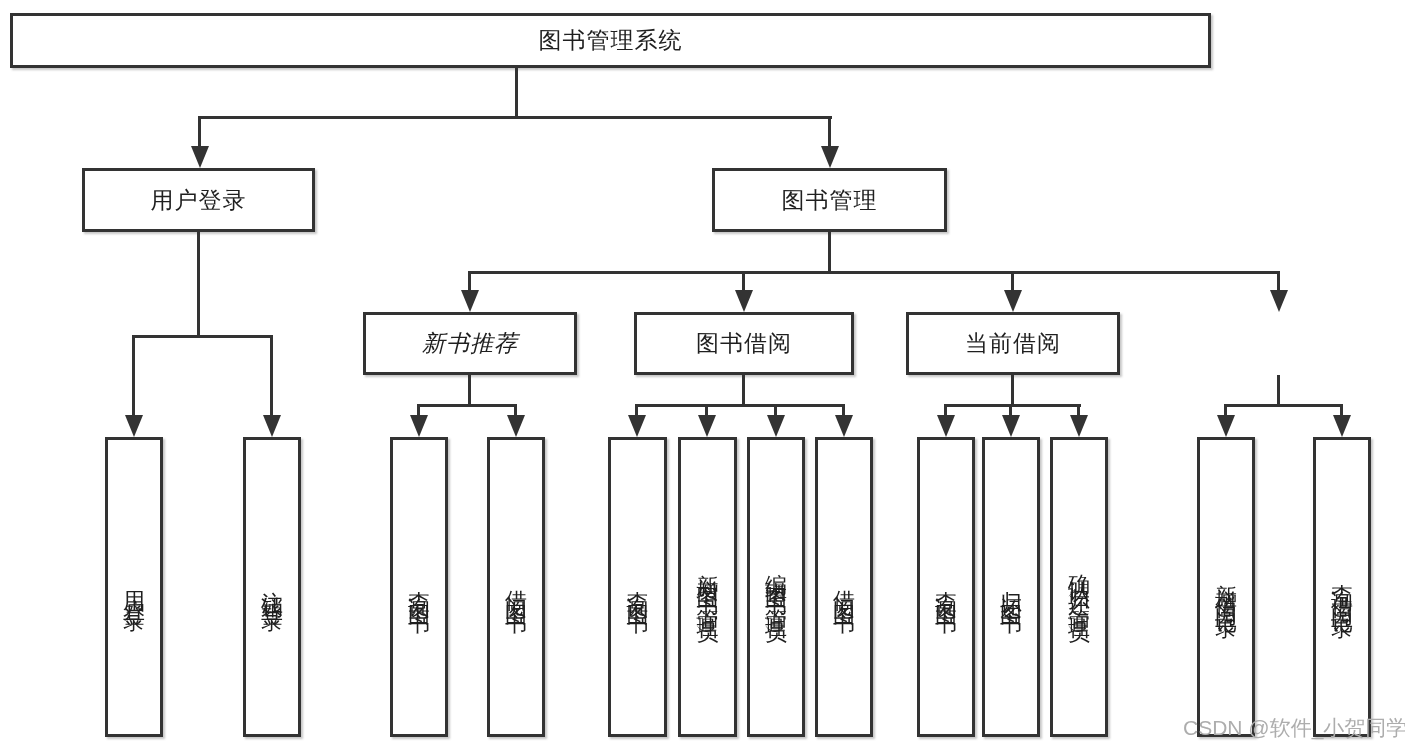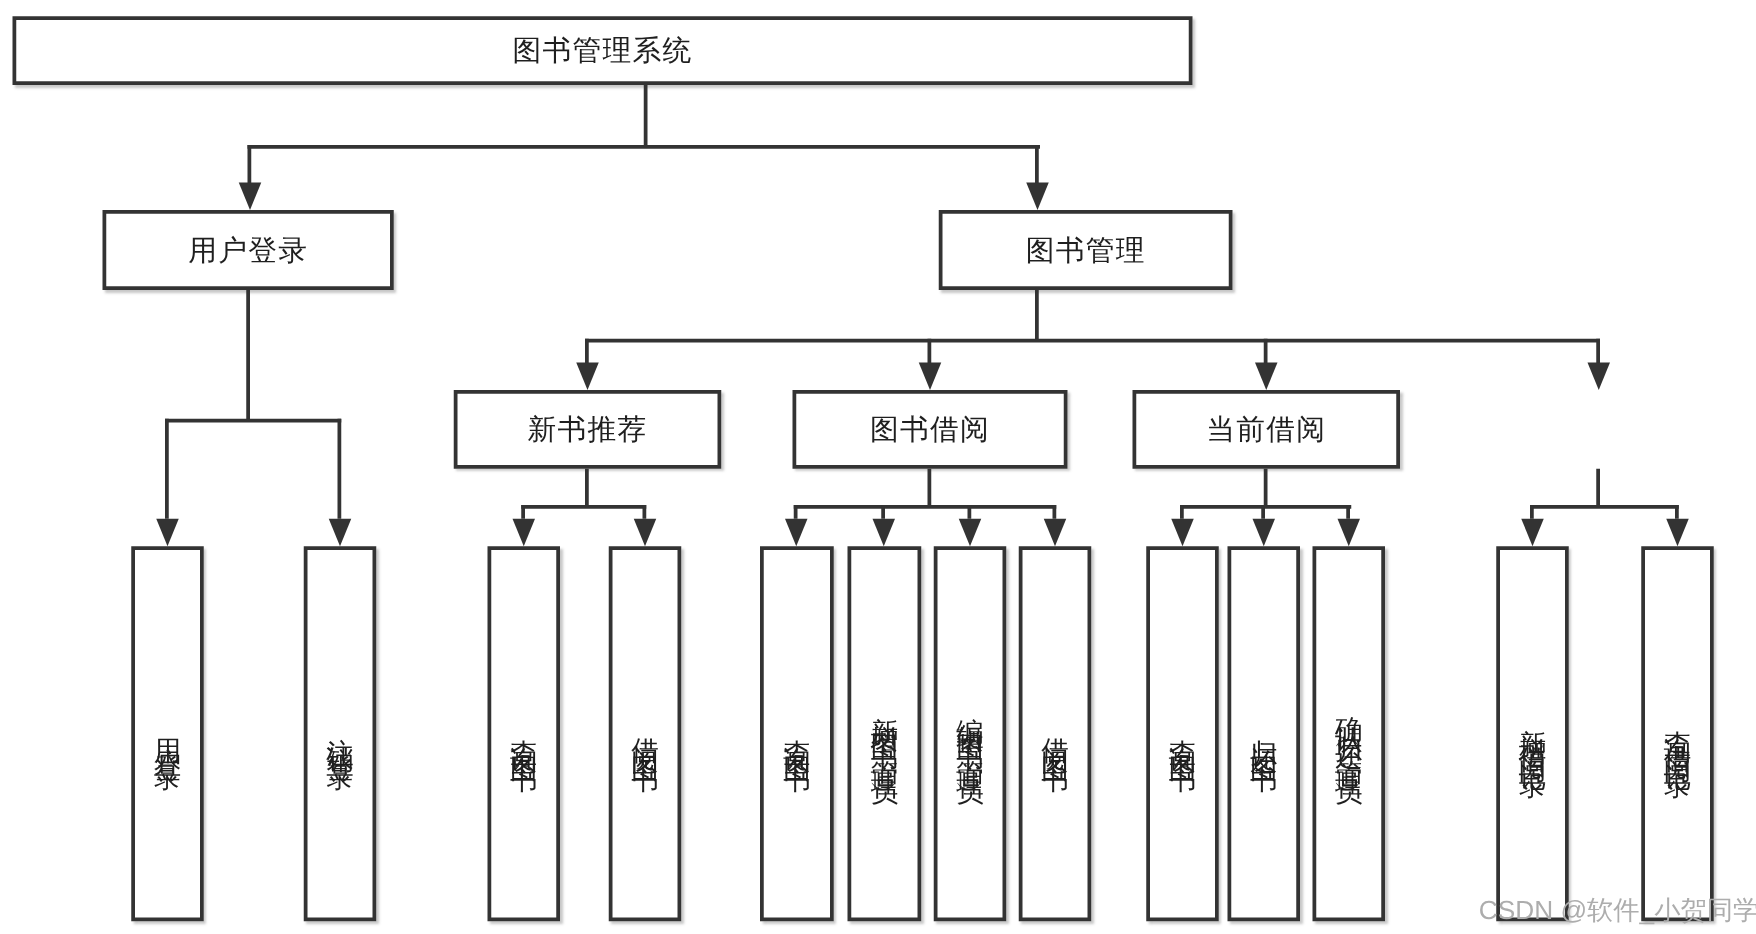--- a/index.html
+++ b/index.html
@@ -60,32 +60,32 @@
     color: #adadad;
     white-space: nowrap;
     z-index: 5;
   }
 </style>
 </head>
 <body>
 
 <div class="canvas">
 
-  <div class="node h-node" style="left:10px; top:13px; width:944px; height:55px;">
+  <div class="node h-node" style="left:10px; top:13px; width:1201px; height:55px;">
     <span>图书管理系统</span>
   </div>
 
   <div class="node h-node" style="left:82px; top:168px; width:233px; height:64px;">
     <span>用户登录</span>
   </div>
-  <div class="node h-node" style="left:712px; top:168px; width:235px; height:64px;margin-left:39px;">
+  <div class="node h-node" style="left:712px; top:168px; width:235px; height:64px;">
     <span>图书管理</span>
   </div>
 
-  <div class="node h-node" style="left:363px; top:312px; width:214px; height:63px;">
+  <div class="node h-node" style="left:363px; top:312px; width:214px; height:63px;font-style:italic;">
     <span>新书推荐</span>
   </div>
   <div class="node h-node" style="left:634px; top:312px; width:220px; height:63px;">
     <span>图书借阅</span>
   </div>
   <div class="node h-node" style="left:906px; top:312px; width:214px; height:63px;">
     <span>当前借阅</span>
   </div>
 
   <div class="node v-node" style="left:105px; top:437px; width:58px; height:300px;">

